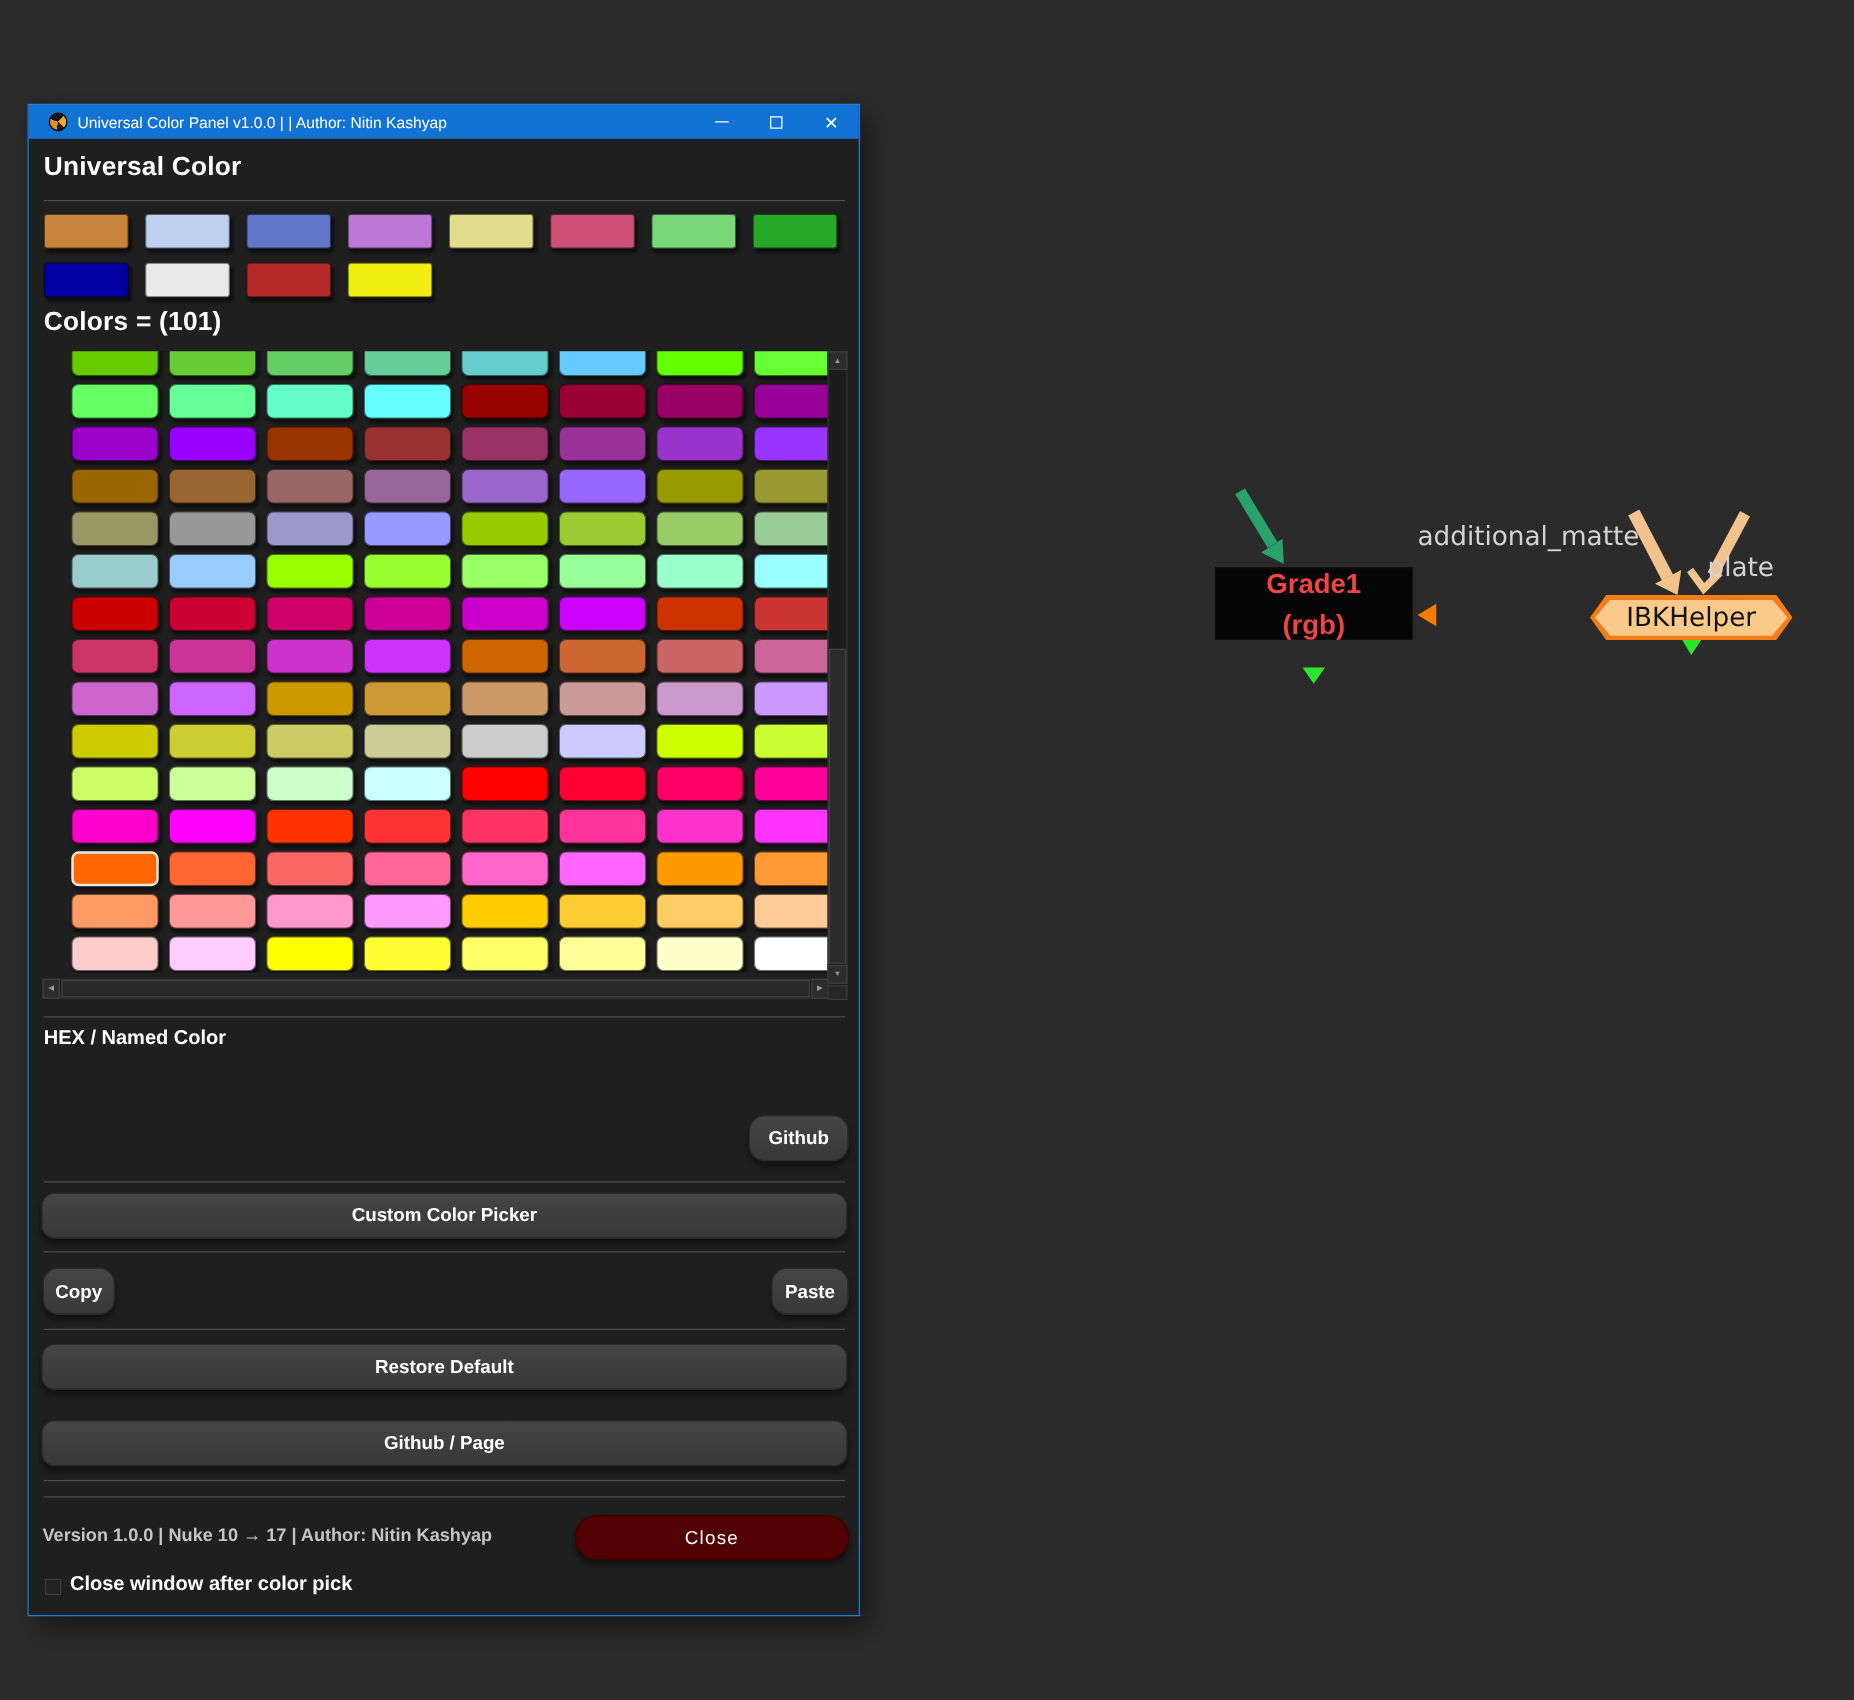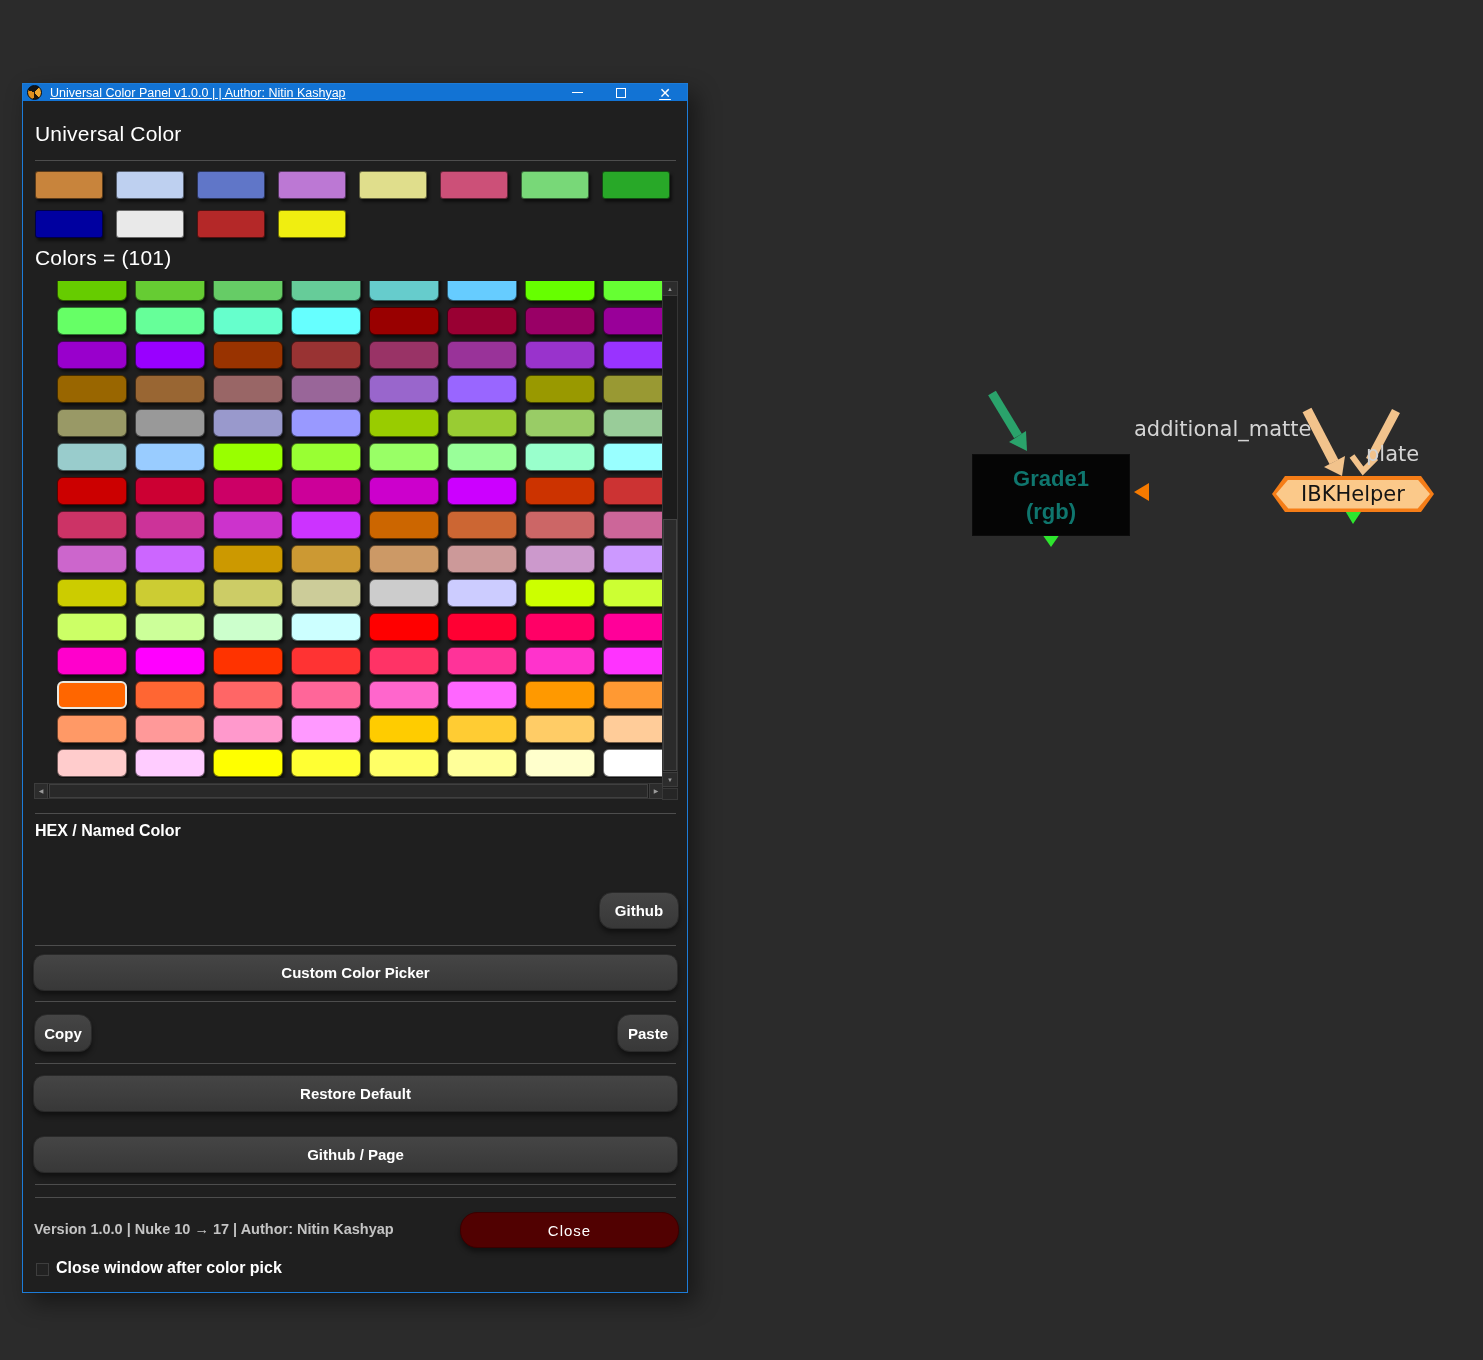--- a/index.html
+++ b/index.html
@@ -7,37 +7,37 @@
   body { background:var(--page-bg,#2b2b2b); font-family:"Liberation Sans",sans-serif; position:relative; }
 
   
   #window {
     position:absolute; left:22px; top:83px; width:666px; height:1210px;
     background:var(--panel-bg,#1f1f1f);
     border:1px solid var(--window-border,#1d7cd8);
     box-shadow:8px 10px 22px rgba(0,0,0,.45);
   }
   #titlebar {
-    position:absolute; left:0; top:0; right:0; height:17px;
+    position:absolute; left:0; top:0; right:0; height:27px;
     background:var(--titlebar,#1273d4); display:flex; align-items:center;
-    color:#fff; font-size:12.5px; padding-left:4px;text-decoration:underline;
+    color:#fff; font-size:12.5px; padding-left:16px;
   }
   .app-icon {
     width:15px; height:15px; border-radius:50%; margin-right:8px; flex:0 0 auto;
     background:conic-gradient(from 40deg,#f0a830 0 95deg,#20160a 95deg 150deg,#e0901e 150deg 250deg,#141414 250deg 360deg);
     border:1px solid #0a0a0a;
   }
   .tb-title { flex:1 1 auto; white-space:nowrap; overflow:hidden; }
   .tb-btn { width:44px; height:27px; display:flex; align-items:center; justify-content:center;
     color:#fff; background:transparent; border:none; font-size:12px; cursor:default; }
   .maxbox { width:10px; height:10px; border:1px solid #fff; display:inline-block; }
   .minline { width:11px; border-top:1.5px solid #fff; display:inline-block; }
   .tb-close { font-size:14px; }
 
-  h1.section { position:absolute; left:12px; color:#fff; font-size:21px; font-weight:normal; letter-spacing:.2px; }
+  h1.section { position:absolute; left:12px; color:#fff; font-size:21px; font-weight:bold; letter-spacing:.2px; }
   .divider { position:absolute; left:12px; right:11px; border-top:1px solid var(--divider,#4d4d4d); }
 
   
   .u-row { position:absolute; left:12px; display:flex; gap:13px; }
   .swatch {
     width:68px; height:28px; border-radius:3px; border:1px solid rgba(0,0,0,.55);
     box-shadow:2px 3px 3px rgba(0,0,0,.55);
   }
   
   #grid-viewport { position:absolute; left:30px; top:197px; width:632px; height:497px; overflow:hidden; }
@@ -91,24 +91,24 @@
     color:#fff; font-size:15px; font-weight:normal; letter-spacing:1px;
     box-shadow:0 4px 5px rgba(0,0,0,.45); font-family:"Liberation Sans",sans-serif;
   }
   #checkbox { position:absolute; left:13px; top:1179px; width:13px; height:13px;
     background:#222; border:1px solid #3e3e3e; }
   #checkbox-label { position:absolute; left:33px; top:1175px; color:#fff; font-size:16px; font-weight:bold; }
 
   
   #arrow-layer { position:absolute; left:0; top:0; width:1483px; height:1360px; pointer-events:none; }
   #grade-node {
-    position:absolute; left:972px; top:454px; width:158px; height:82px;
+    position:absolute; left:972px; top:454px; width:158px; height:58px;
     background:var(--grade-bg,#050505); border:1px solid #0c0c0c;
     display:flex; flex-direction:column; align-items:center; justify-content:center;
-    color:#0f766e; font-size:22px; font-weight:bold; line-height:33px;
+    color:#ef4444; font-size:22px; font-weight:bold; line-height:33px;
   }
   #ibk-node { position:absolute; left:1272px; top:476px; width:162px; height:36px;
     clip-path:polygon(0% 50%,8% 0%,92% 0%,100% 50%,92% 100%,8% 100%);
     background:var(--ibk-border,#f57d17); }
   #ibk-node .inner { position:absolute; left:4px; top:3.5px; right:4px; bottom:3.5px;
     clip-path:polygon(0% 50%,8% 0%,92% 0%,100% 50%,92% 100%,8% 100%);
     background:var(--ibk-fill,#fbc98a);
     display:flex; align-items:center; justify-content:center;
     color:#141414; font-size:21px; font-family:"DejaVu Sans",sans-serif; }
   .ng-label { position:absolute; color:#d4d4d4; font-size:21px; font-family:"DejaVu Sans",sans-serif; }

